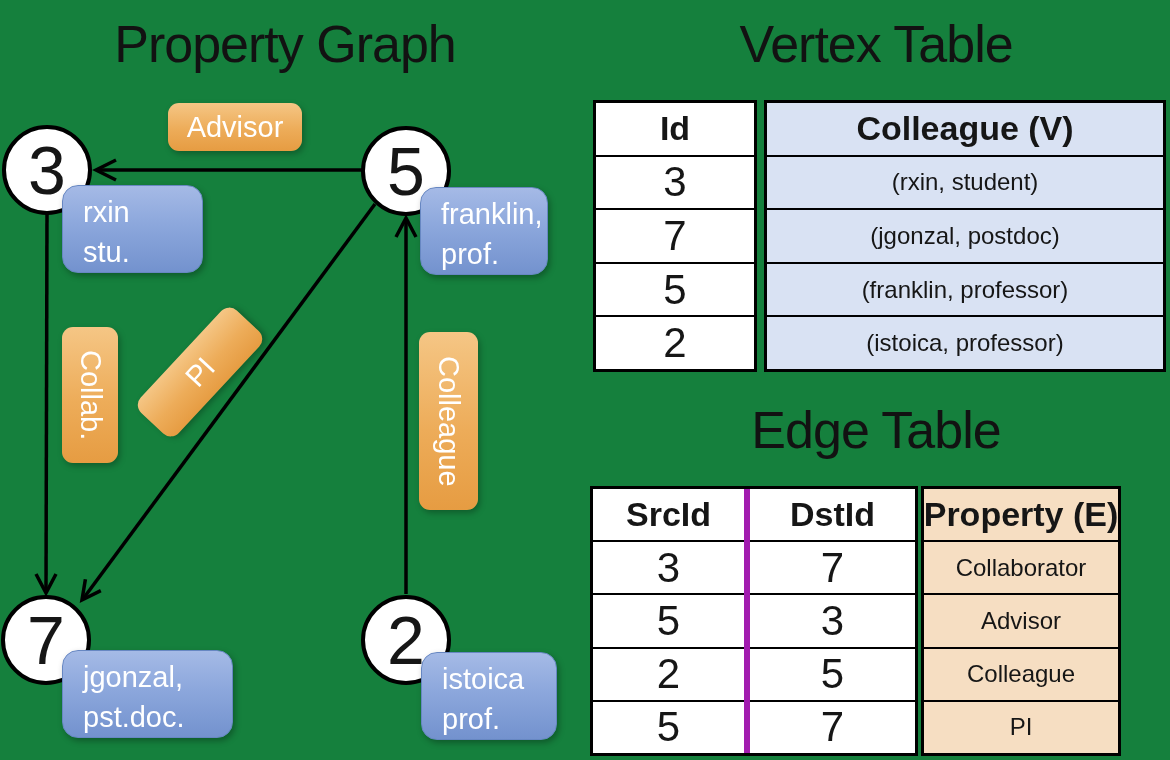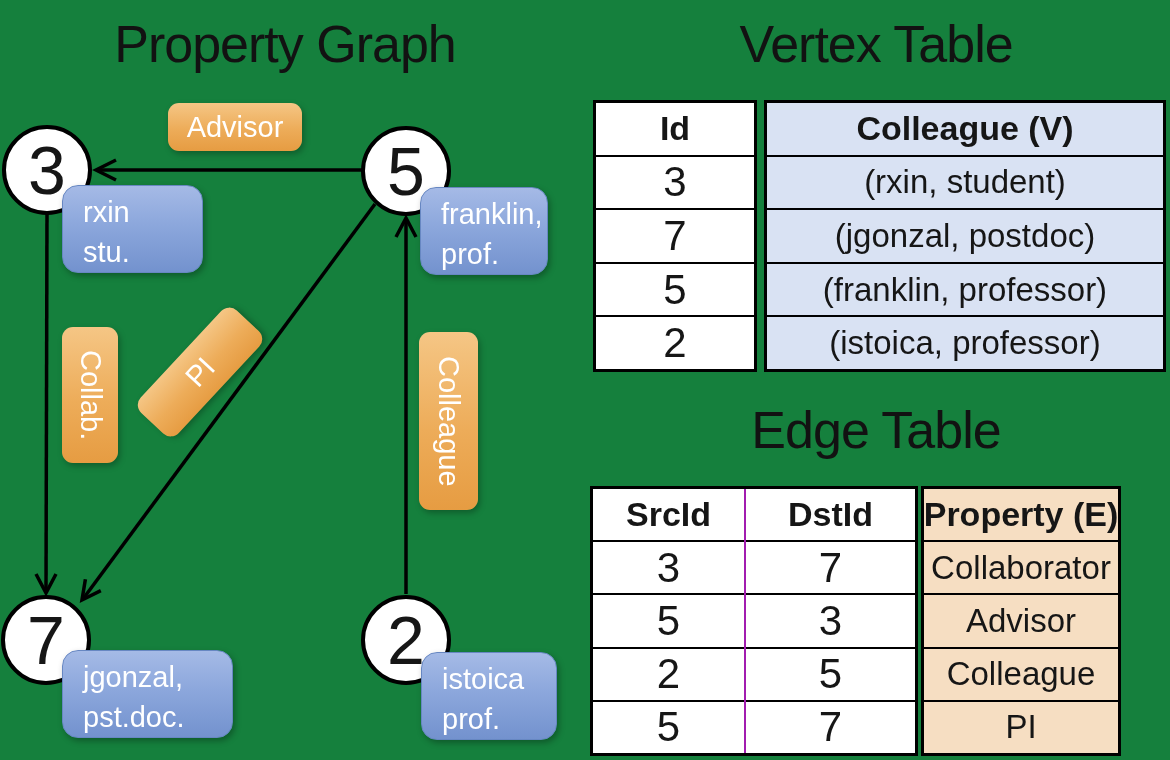--- a/index.html
+++ b/index.html
@@ -54,24 +54,24 @@
     position:absolute;border:3px solid #000;box-sizing:border-box;
     display:flex;flex-direction:column;background:#fff;
   }
   .subtable .cell{
     flex:1;display:flex;align-items:center;justify-content:center;
     border-top:2px solid #000;white-space:nowrap;
   }
   .subtable .cell:first-child{border-top:none;}
   .cell.hdr{font-weight:700;font-size:34px;}
   .cell.num{font-size:42px;}
-  .cell.txt{font-size:33px;}
+  .cell.txt{font-size:24px;}
   .twocol{flex-direction:row;text-align:center;}
   .twocol .col{display:flex;flex-direction:column;flex:1;}
-  .twocol .col+.col{border-left:2px solid #a21caf;}
+  .twocol .col+.col{border-left:6px solid #a21caf;}
 
   #vt-ids{left:593px;top:100px;width:164px;height:272px;}
   #vt-props{left:764px;top:100px;width:402px;height:272px;background:#D9E2F3;}
   #vt-props .cell{background:#D9E2F3;}
   #et-ids{left:590px;top:486px;width:328px;height:270px;}
   #et-ids .srccol{flex:0 0 151px;}
   #et-props{left:921px;top:486px;width:200px;height:270px;background:#F6DEC2;}
   #et-props .cell{background:#F6DEC2;}
 </style>
 </head>

